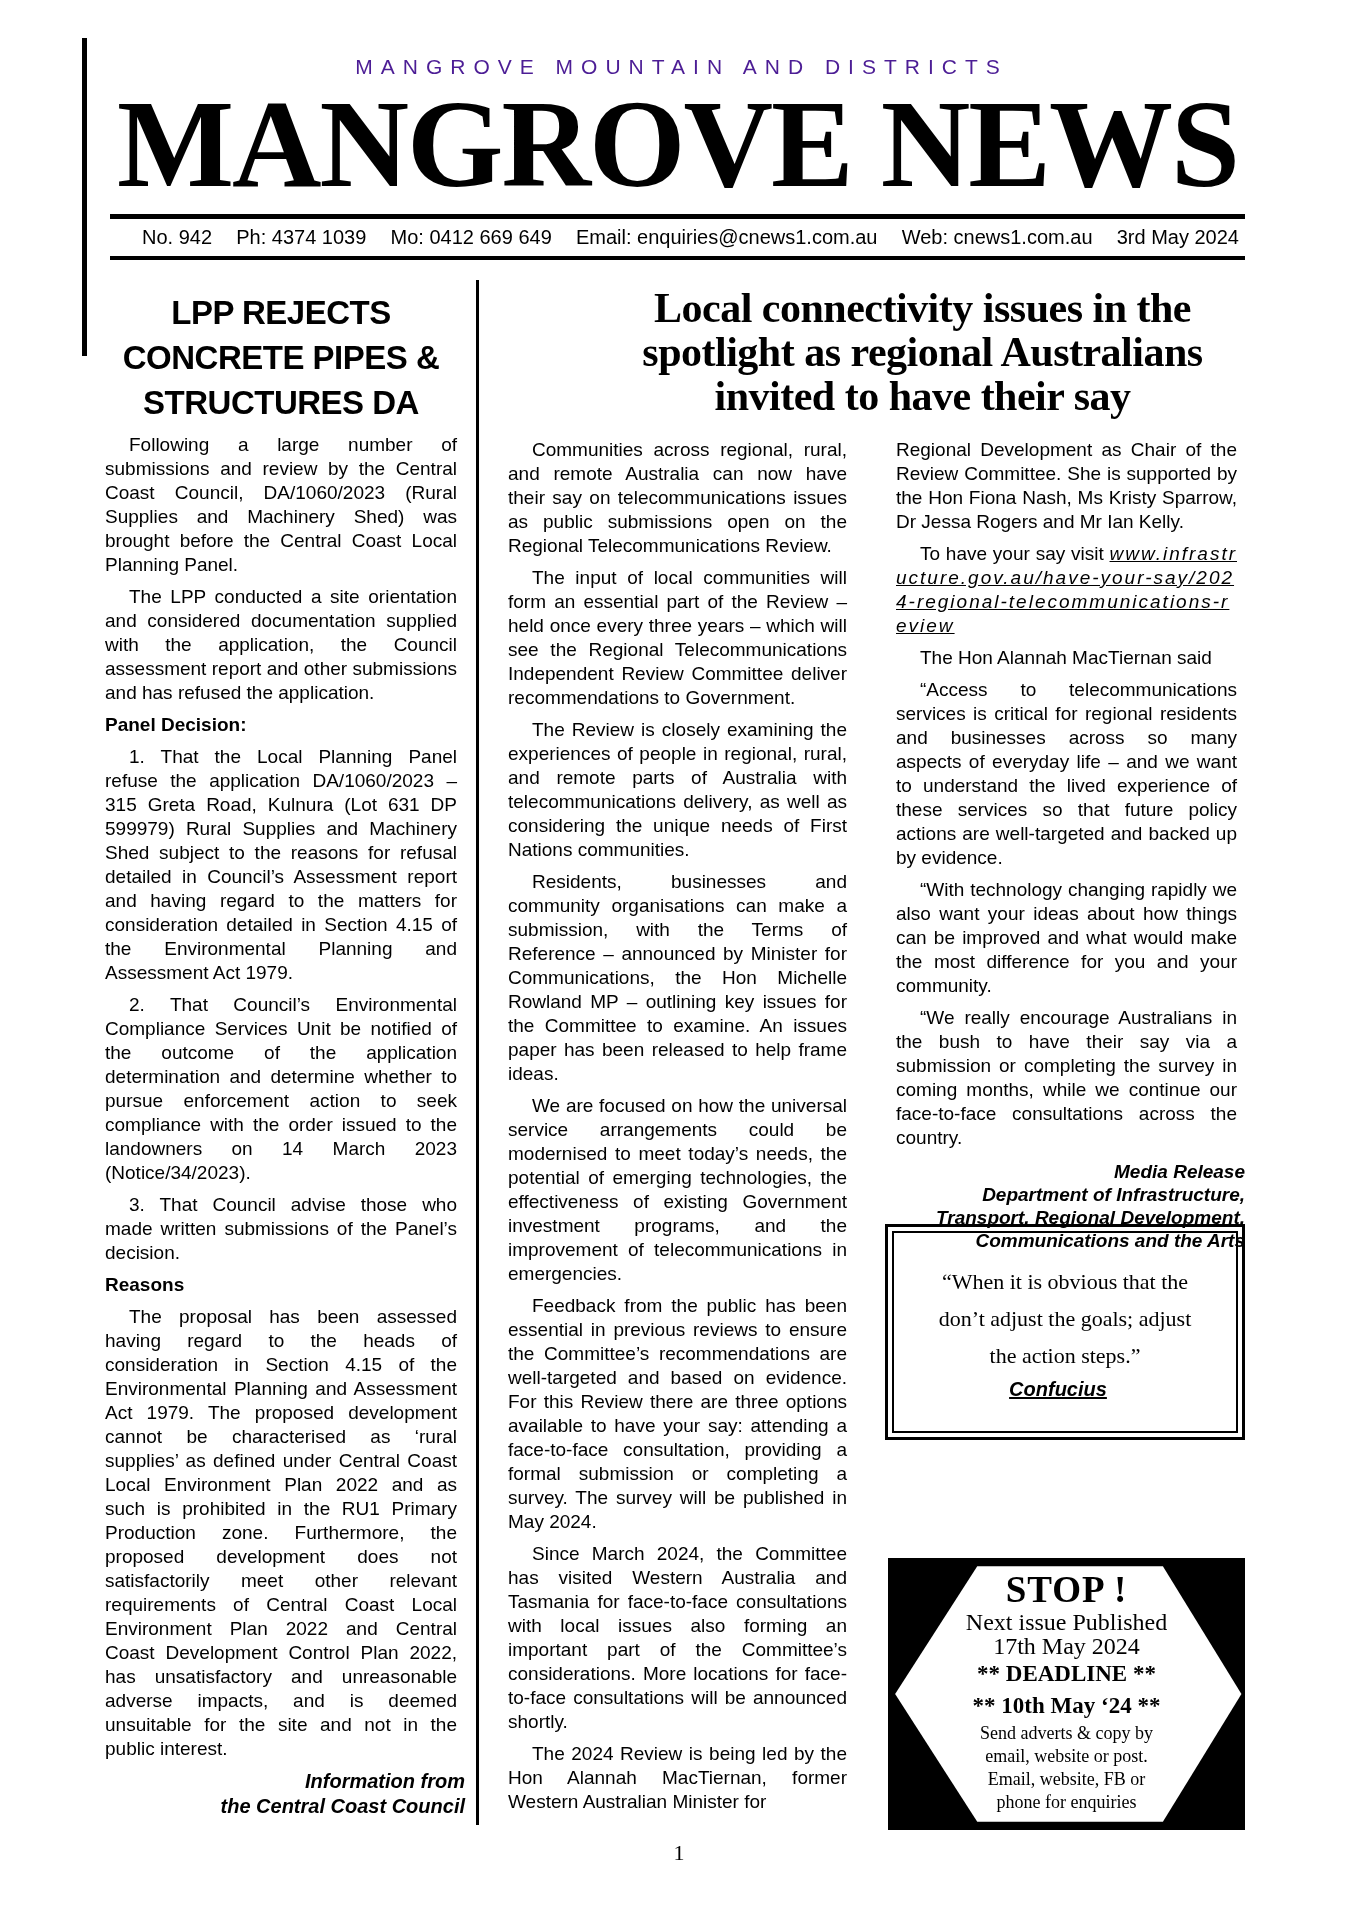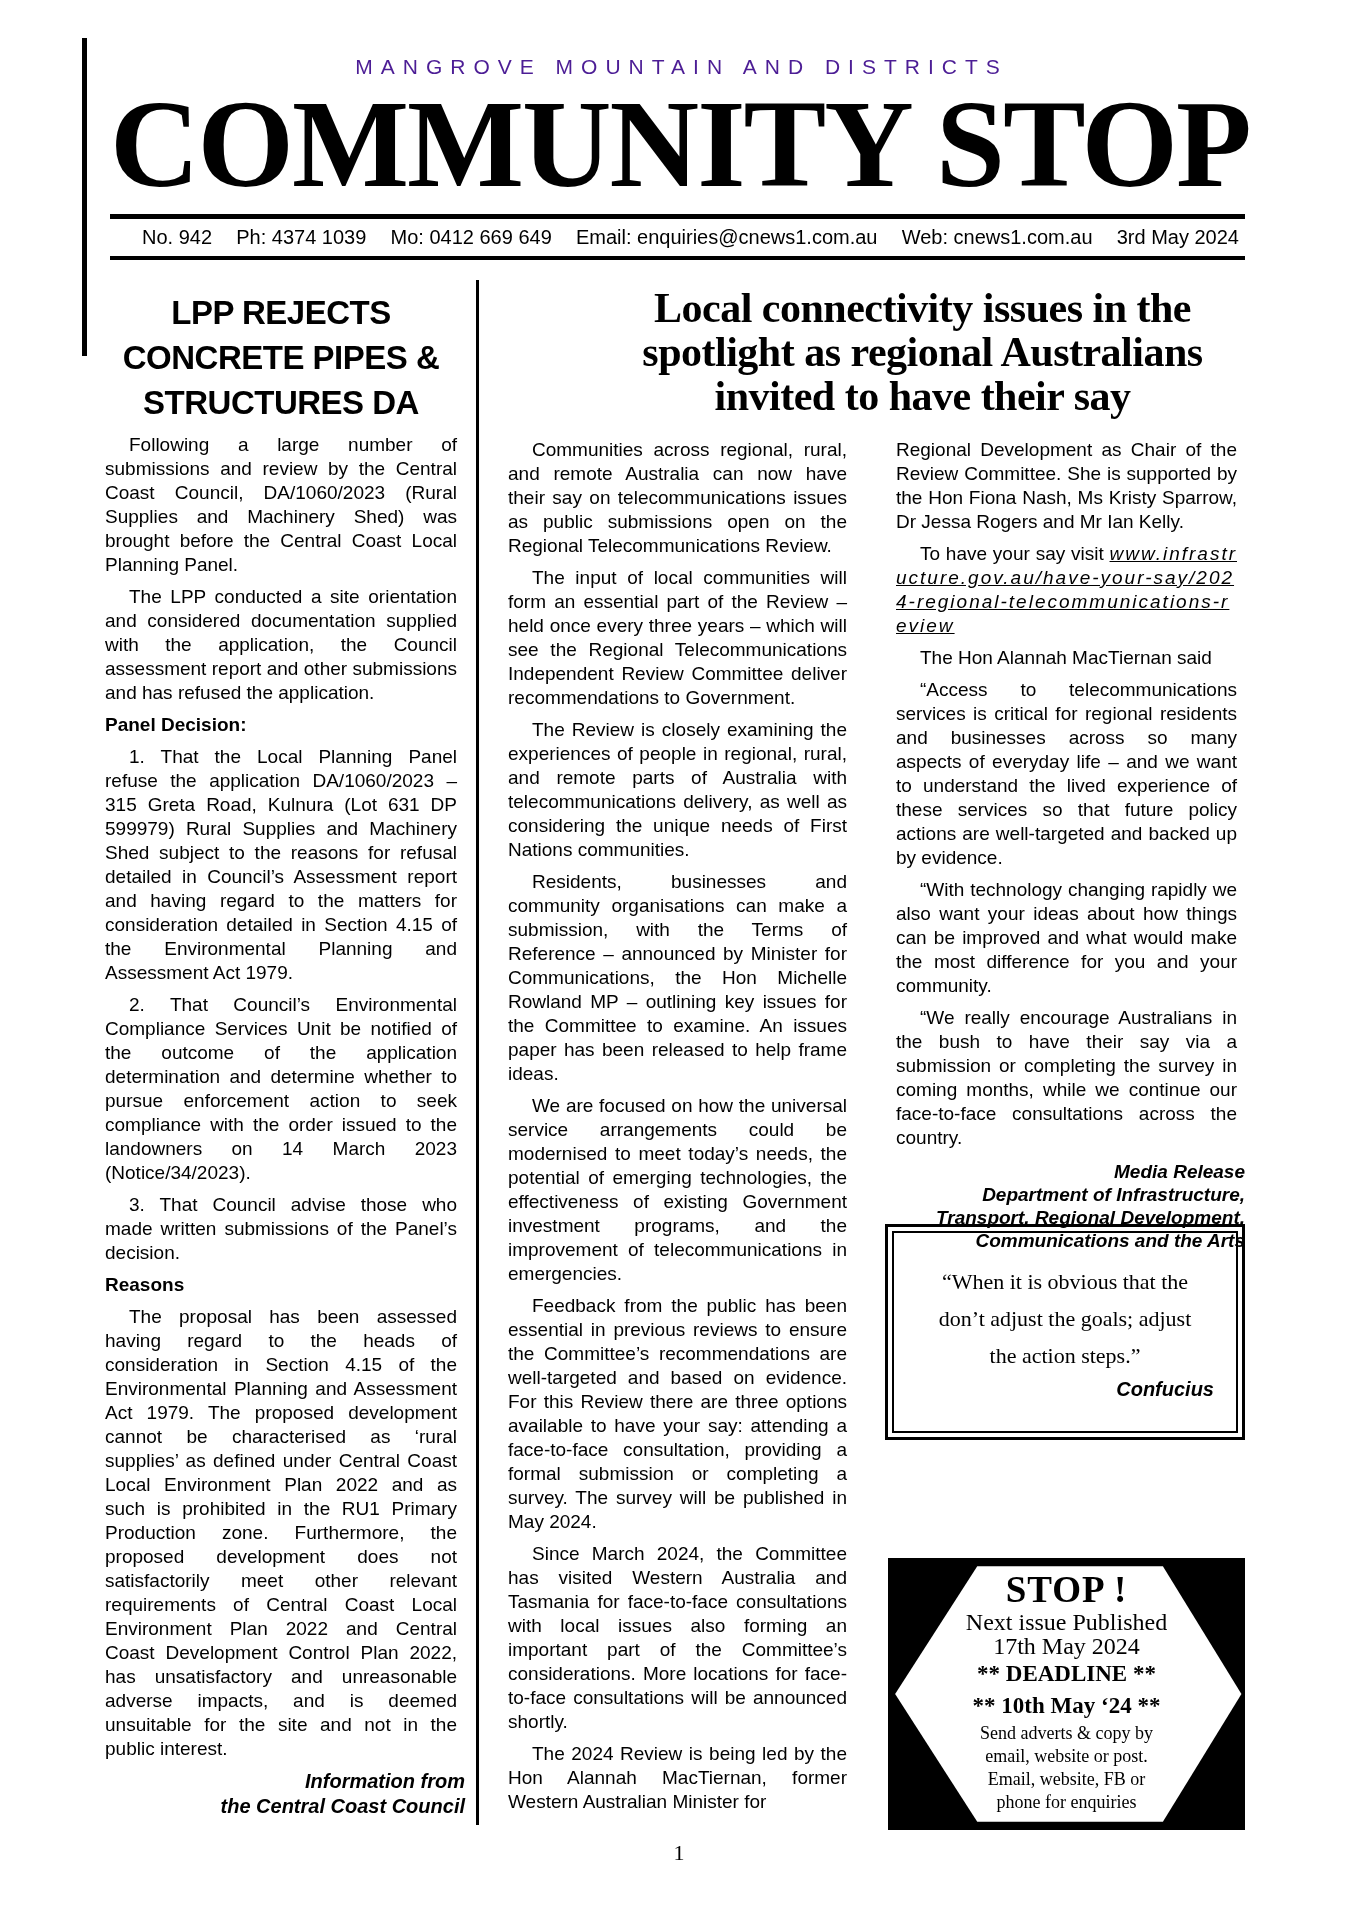--- a/index.html
+++ b/index.html
@@ -32,21 +32,21 @@
   .paras p.noindent{text-indent:0;}
   .url{font-style:italic;text-decoration:underline;letter-spacing:2px;word-break:break-all;}
 
   .attr{margin-top:8px;text-align:right;font-family:"Liberation Sans",sans-serif;font-style:italic;font-weight:700;font-size:20px;line-height:25px;}
   .attr3{font-size:19px;line-height:23px;margin-top:10px;}
 
   
   .quote-box{position:absolute;left:885px;top:1224px;width:360px;height:216px;border:3px solid #000;padding:4px;box-sizing:border-box;}
   .quote-inner{border:2px solid #000;height:100%;box-sizing:border-box;display:flex;flex-direction:column;justify-content:center;padding:4px 8px;}
   .quote-lines div{text-align:center;font-family:"Liberation Serif",serif;font-size:22px;line-height:37px;white-space:nowrap;}
-  .quote-author{text-align:right;padding-right:14px;font-family:"Liberation Sans",sans-serif;font-style:italic;font-weight:700;font-size:20px;margin-top:4px;}
+  .quote-author{text-align:center;padding-right:14px;font-family:"Liberation Sans",sans-serif;font-style:italic;font-weight:700;font-size:20px;margin-top:4px;text-decoration:underline;}
 
   
   .stop-box{position:absolute;left:888px;top:1558px;width:357px;height:272px;background:#000;}
   .stop-shape{position:absolute;left:0;top:0;right:0;bottom:0;background:#fff;
     clip-path:polygon(2% 50%, 25% 3%, 77% 3%, 99% 50%, 77% 97%, 25% 97%);
     text-align:center;font-family:"Liberation Serif",serif;padding-top:12px;box-sizing:border-box;}
   .stop-title{font-size:37px;font-weight:700;line-height:40px;letter-spacing:1px;}
   .stop-lines .s-md{font-size:24px;line-height:24px;}
   .stop-lines .s-big{font-size:23px;line-height:32px;font-weight:700;}
   .stop-lines .s-sm{font-size:18px;line-height:23px;}
@@ -55,21 +55,21 @@
 </style>
 </head>
 <body>
 
 <div class="page">
 
   <div class="scan-edge"></div>
 
   <header class="masthead">
     <div class="kicker">MANGROVE MOUNTAIN AND DISTRICTS</div>
-    <h1 class="title">COMMUNITY STOP</h1>
+    <h1 class="title">MANGROVE NEWS</h1>
     <div class="rule rule-thick"></div>
     <div class="info-row">
       <span>No. 942</span>
       <span>Ph: 4374 1039</span>
       <span>Mo: 0412 669 649</span>
       <span>Email: enquiries@cnews1.com.au</span>
       <span>Web: cnews1.com.au</span>
       <span>3rd May 2024</span>
     </div>
     <div class="rule rule-thin"></div>

